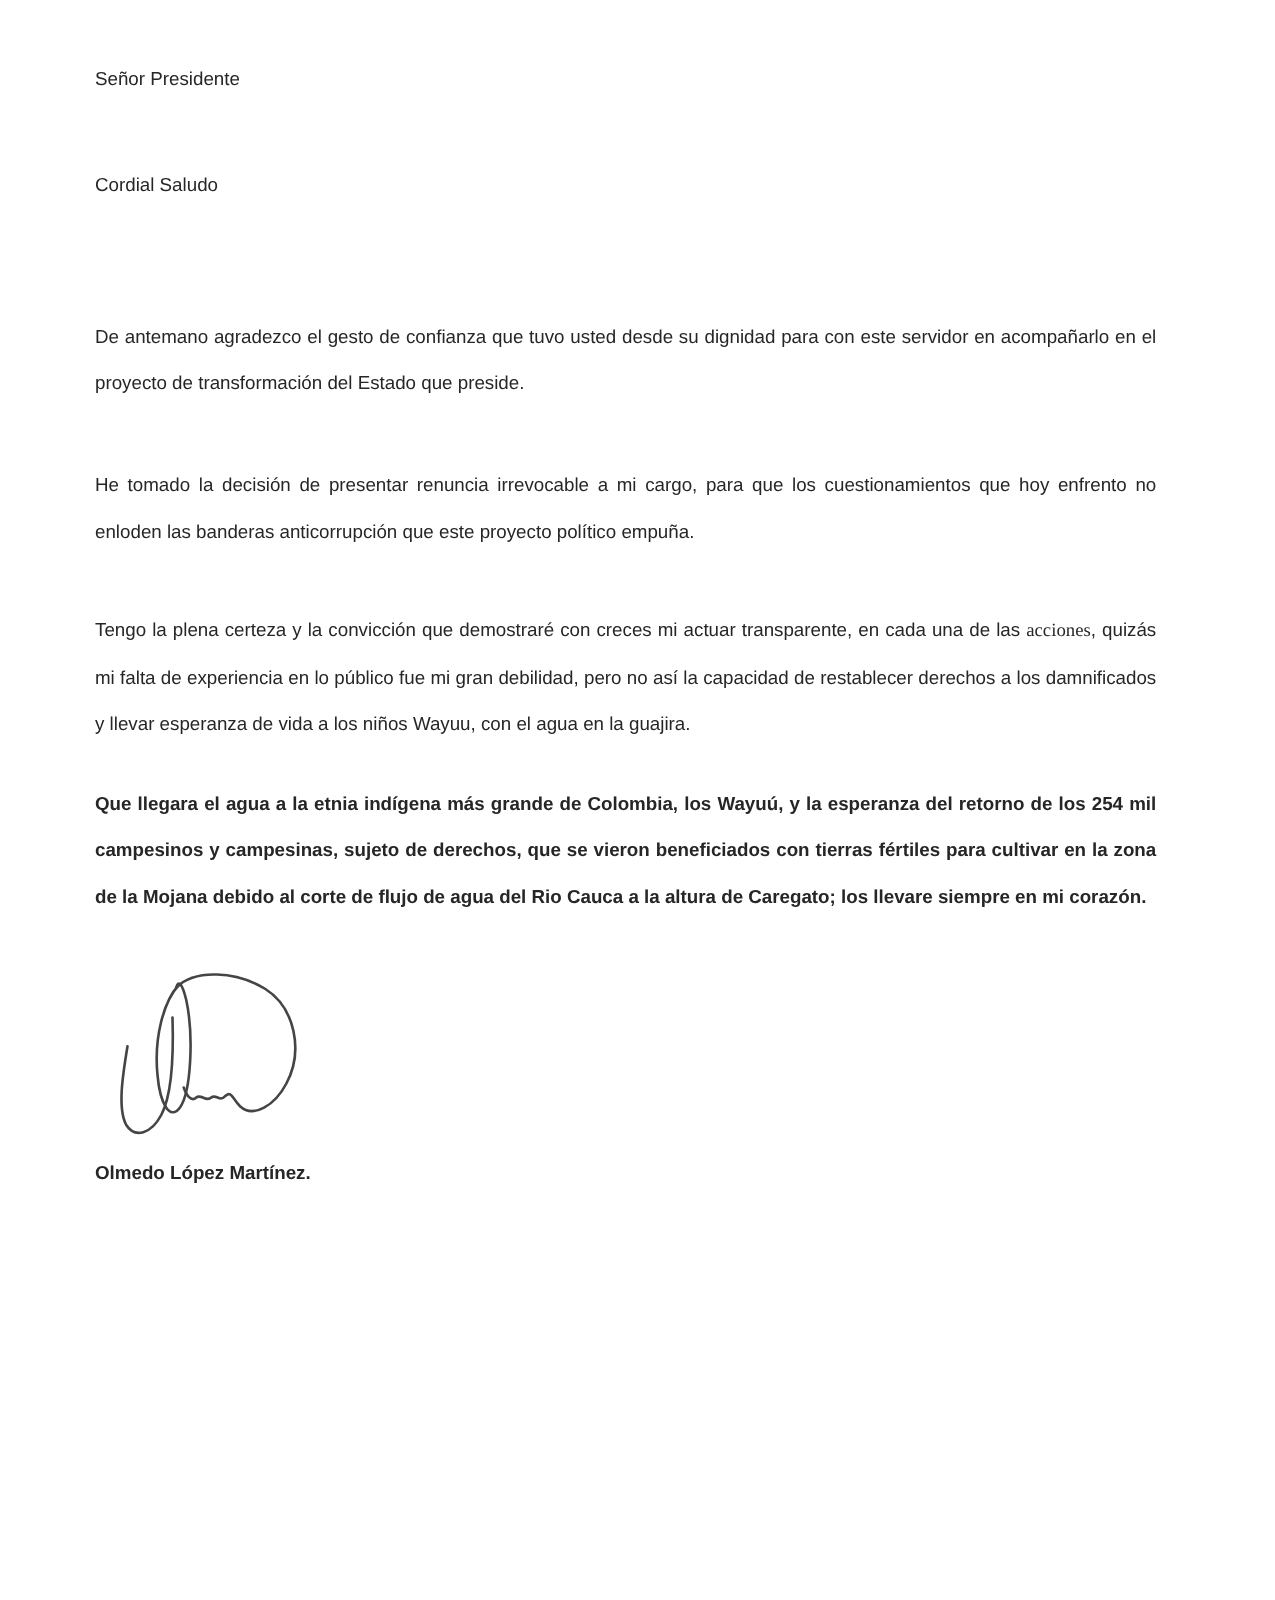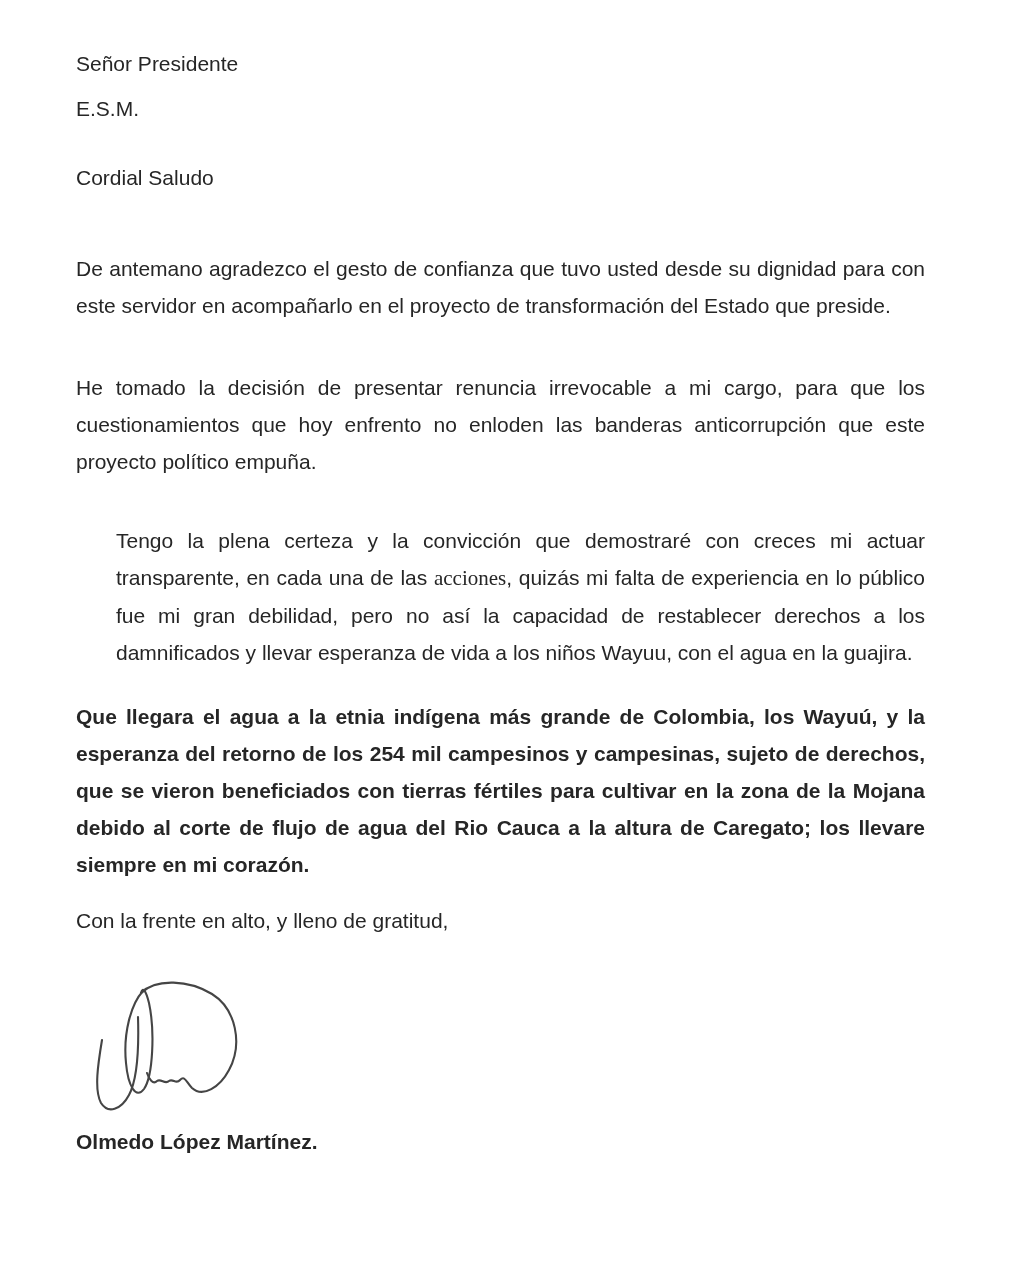--- a/index.html
+++ b/index.html
@@ -12,37 +12,37 @@
     background: #ffffff;
     font-family: "Liberation Sans", sans-serif;
     color: #262626;
     overflow: hidden;
   }
   .page {
     box-sizing: border-box;
     width: 1020px;
     height: 1280px;
     padding: 45px 95px 0 76px;
-    font-size: 21px;
+    font-size: 15px;
     line-height: 37px;
   }
   .recipient-line {
     margin-bottom: 8px;
     white-space: nowrap;
   }
   .greeting {
-    margin-top: 32px;
+    margin-top: 48px;
   }
   .para {
     margin: 0;
     text-align: justify;
   }
-  .p1 { margin-top: 54px; }
+  .p1 { margin-top: 84px; }
   .p2 { margin-top: 45px; }
-  .p3 { margin-top: 42px; margin-left: 40px; }
+  .p3 { margin-top: 42px; }
   .p4 { margin-top: 27px; font-weight: bold; }
   .serif-word {
     font-family: "Liberation Serif", serif;
   }
   .closing {
     margin-top: 19px;
     white-space: nowrap;
   }
   .signature-wrap {
     margin-top: 38px;
@@ -59,34 +59,32 @@
     font-weight: bold;
   }
 </style>
 </head>
 <body>
 
 <div class="page">
 
   <div>
     <div class="recipient-line">Señor Presidente</div>
-    <div class="recipient-line">E.S.M.</div>
   </div>
 
   <div class="greeting">Cordial Saludo</div>
 
   <p class="para p1">De antemano agradezco el gesto de confianza que tuvo usted desde su dignidad para con este servidor en acompañarlo en el proyecto de transformación del Estado que preside.</p>
 
   <p class="para p2">He tomado la decisión de presentar renuncia irrevocable a mi cargo, para que los cuestionamientos que hoy enfrento no enloden las banderas anticorrupción que este proyecto político empuña.</p>
 
   <p class="para p3"><span>Tengo la plena certeza y la convicción que demostraré con creces mi actuar transparente, en cada una de las </span><span class="serif-word">acciones</span><span>, quizás mi falta de experiencia en lo público fue mi gran debilidad, pero no así la capacidad de restablecer derechos a los damnificados y llevar esperanza de vida a los niños Wayuu, con el agua en la guajira.</span></p>
 
   <p class="para p4">Que llegara el agua a la etnia indígena más grande de Colombia, los Wayuú, y la esperanza del retorno de los 254 mil campesinos y campesinas, sujeto de derechos, que se vieron beneficiados con tierras fértiles para cultivar en la zona de la Mojana debido al corte de flujo de agua del Rio Cauca a la altura de Caregato; los llevare siempre en mi corazón.</p>
 
-  <div class="closing">Con la frente en alto, y lleno de gratitud,</div>
 
   <div class="signature-wrap">
     <svg width="170" height="138" viewBox="0 0 170 138" fill="none" stroke="#454545" stroke-width="2.1" stroke-linecap="round" stroke-linejoin="round">
 
       <path d="M 50 14 C 38 27, 30 56, 33 86 C 35 109, 43 123, 51 112 C 60 99, 62 54, 56 26 C 53 14, 50 9, 48 16"></path>
 
       <path d="M 48 16 C 63 1, 96 3, 119 17 C 143 32, 150 67, 136 93 C 127 110, 110 121, 99 111 C 93 105, 92 98, 87 103 C 83 108, 80 101, 76 104 C 72 108, 68 101, 64 104 C 60 108, 56 102, 54 96"></path>
 
       <path d="M 9 63 C 5 87, 1 113, 8 126 C 15 137, 28 133, 36 118 C 44 103, 46 72, 45 40"></path>
     </svg>

